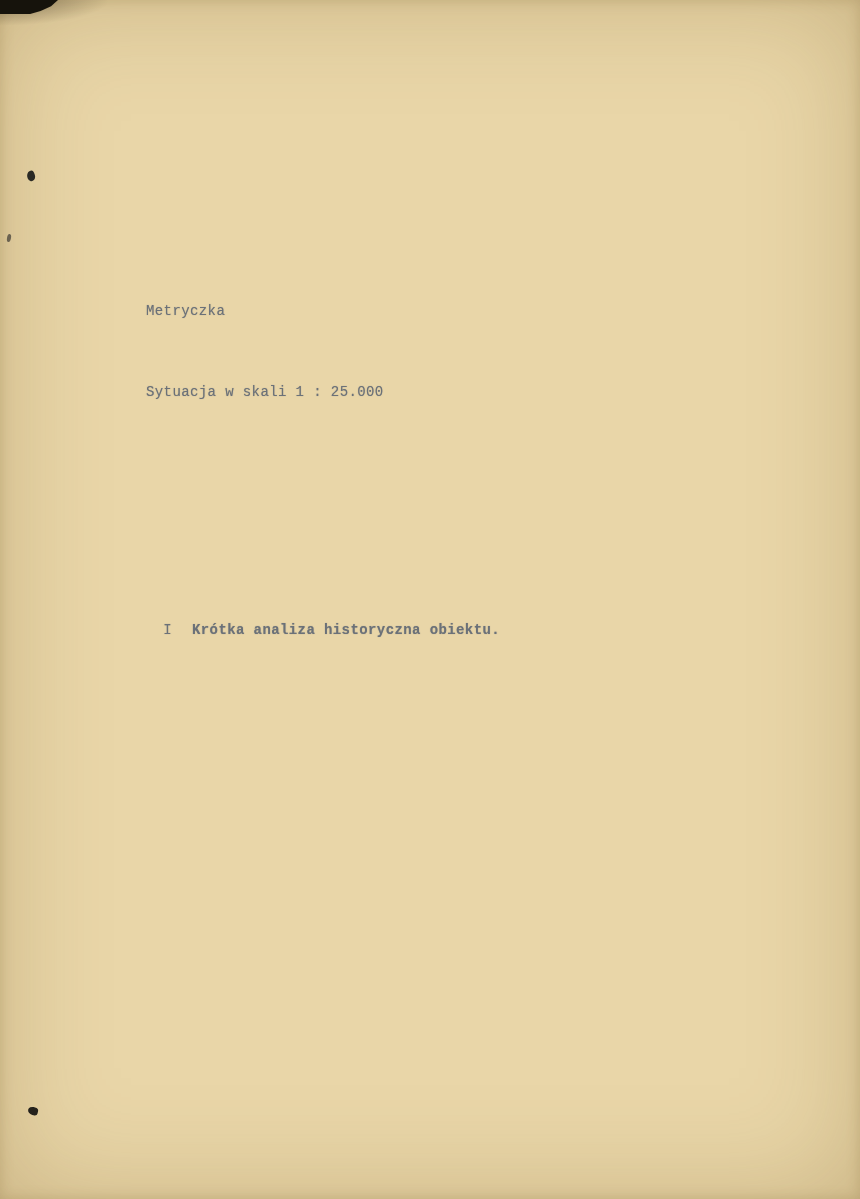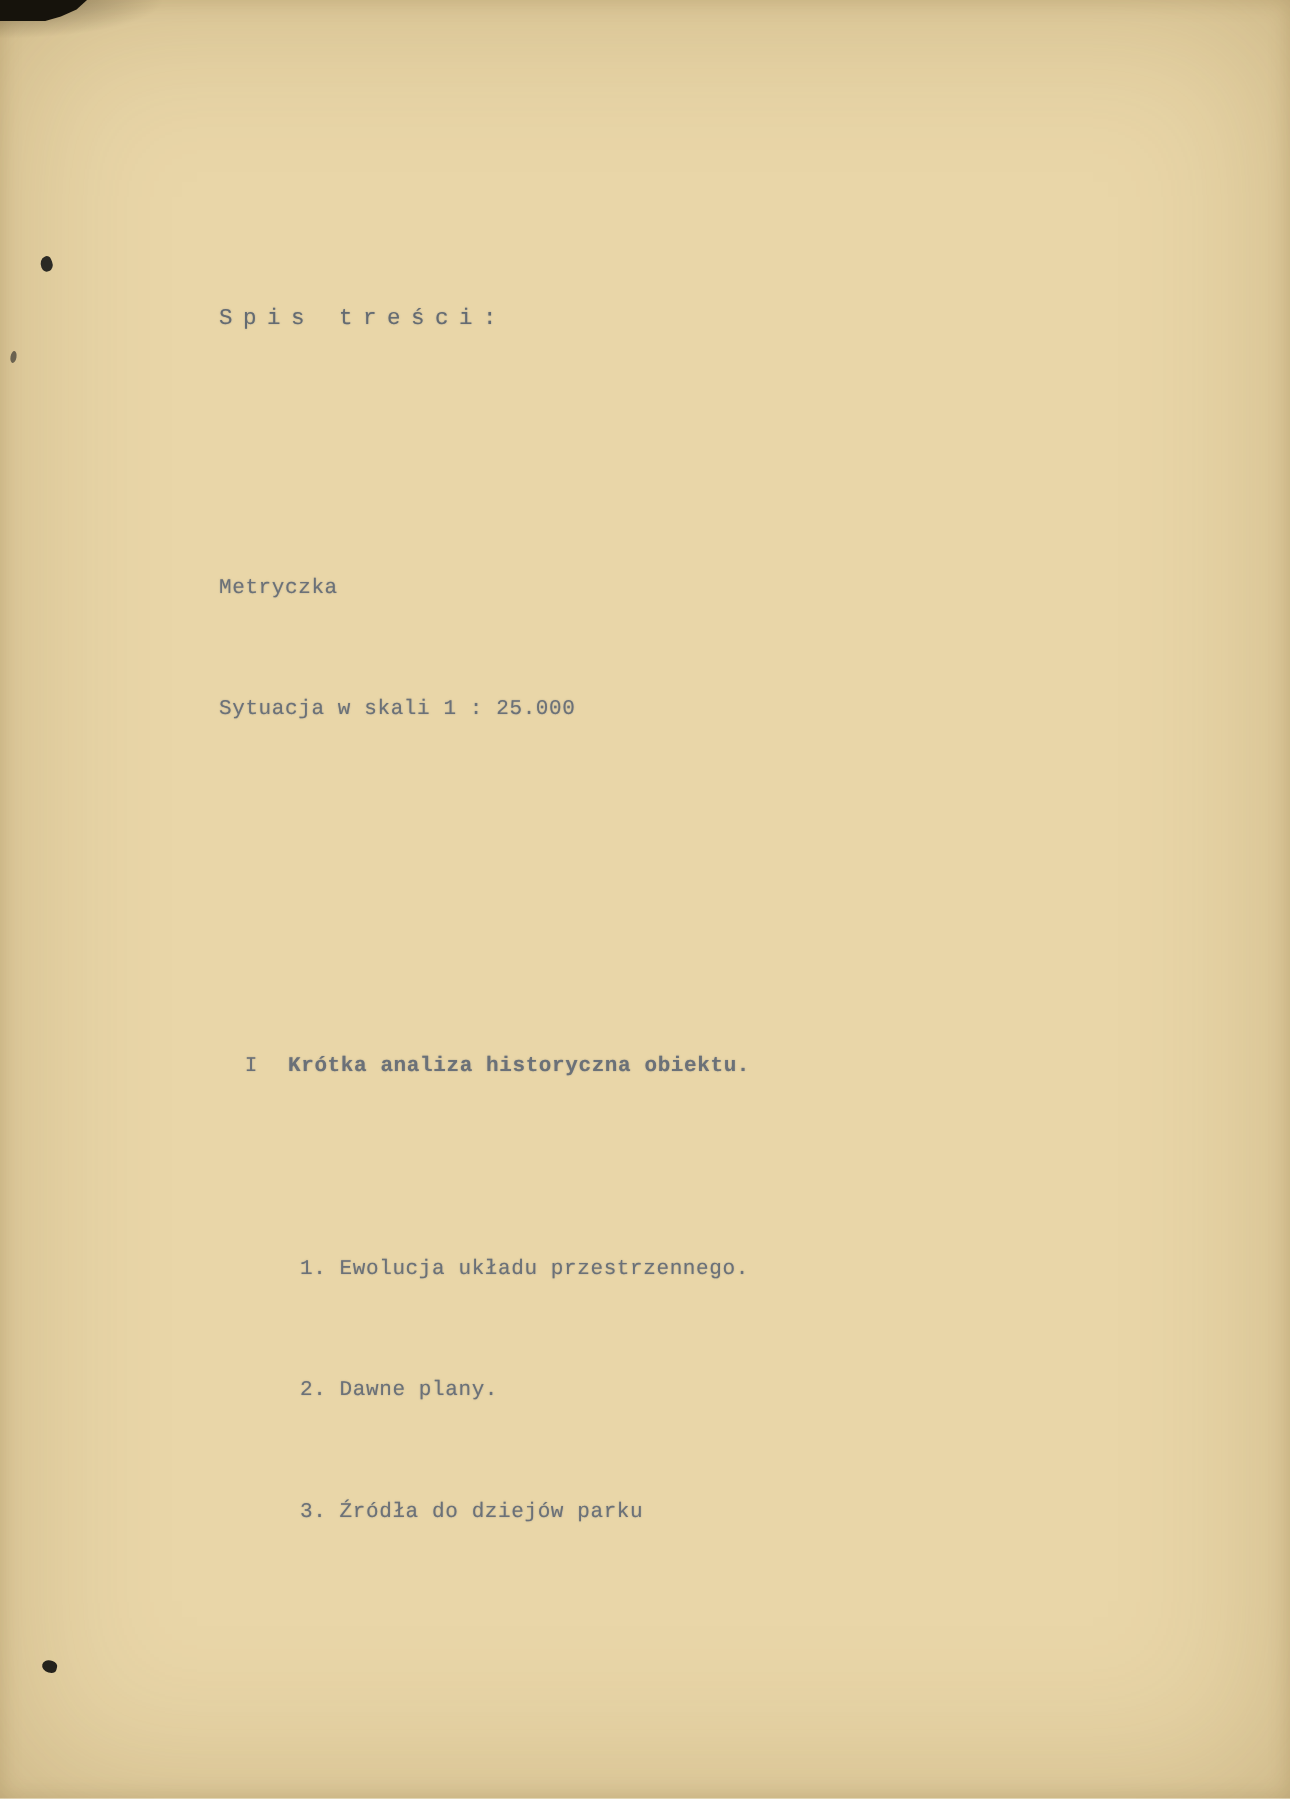--- a/index.html
+++ b/index.html
@@ -77,36 +77,30 @@
 
 <div class="paper">
   <div class="corner-soft"></div>
   <div class="corner-mark"></div>
   <div class="speck speck-a"></div>
   <div class="speck speck-b"></div>
   <div class="speck speck-c"></div>
 
   <div class="content">
 
-    <div class="title">Spis treści:</div>
 
     <div class="intro">
       <div class="line">Metryczka</div>
       <div class="line">Sytuacja w skali 1 : 25.000</div>
     </div>
 
     <div class="section first">
       <div class="sec-head">
         <span class="numeral">I</span>
         <span class="heading">Krótka analiza historyczna obiektu.</span>
-      </div>
-      <div class="items">
-        <div class="item">1. Ewolucja układu przestrzennego.</div>
-        <div class="item">2. Dawne plany.</div>
-        <div class="item">3. Źródła do dziejów parku</div>
       </div>
     </div>
 
     
 
     
 
     
 
     

